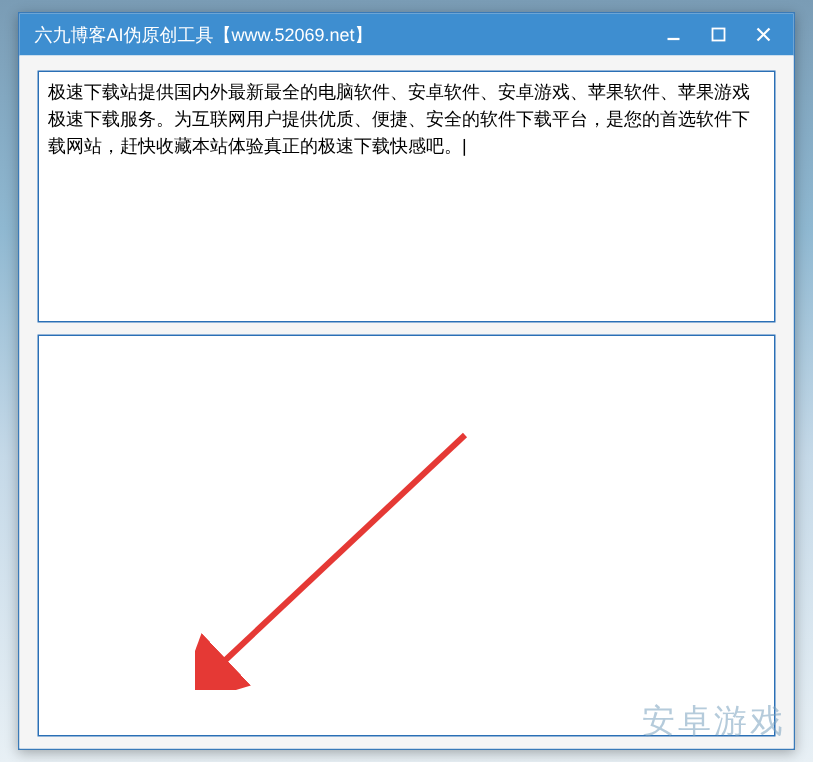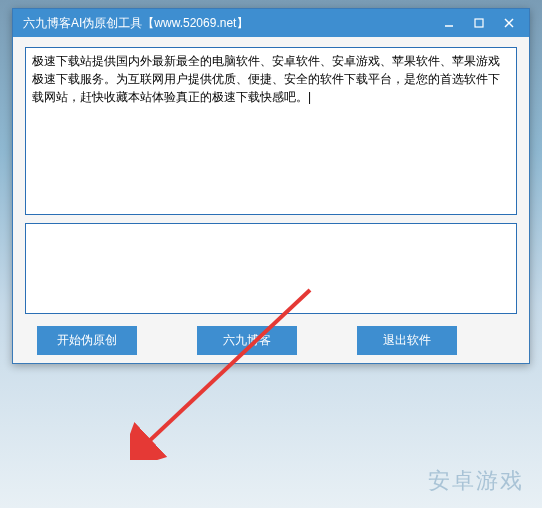--- a/index.html
+++ b/index.html
@@ -13,21 +13,21 @@
       width: 542px;
       height: 508px;
       overflow: hidden;
       position: relative;
     }
     .window {
       position: absolute;
       top: 8px;
       left: 12px;
       width: 518px;
-      height: 356px;
+      height: 492px;
       background: #fff;
       border: 1px solid #3a7ab8;
       box-shadow: 0 2px 8px rgba(0,0,0,0.3);
       display: flex;
       flex-direction: column;
     }
     .titlebar {
       height: 28px;
       background: #3e8ed0;
       display: flex;
@@ -134,25 +134,20 @@
         <svg width="10" height="10" viewBox="0 0 10 10">
             <line x1="1" y1="1" x2="9" y2="9" stroke="#fff" stroke-width="1.5"></line>
             <line x1="9" y1="1" x2="1" y2="9" stroke="#fff" stroke-width="1.5"></line>
           </svg>
       </div>
     </div>
   </div>
   <div class="content">
     <textarea class="textarea-box input-area" style="">极速下载站提供国内外最新最全的电脑软件、安卓软件、安卓游戏、苹果软件、苹果游戏极速下载服务。为互联网用户提供优质、便捷、安全的软件下载平台，是您的首选软件下载网站，赶快收藏本站体验真正的极速下载快感吧。|</textarea>
     <textarea class="textarea-box output-area" style=""></textarea>
-    <div class="button-row">
-      <button class="action-btn">开始伪原创</button>
-      <button class="action-btn">六九博客</button>
-      <button class="action-btn">退出软件</button>
-    </div>
   </div>
 </div>
 
 <svg class="arrow-overlay" viewBox="0 0 200 180">
   <defs>
     <marker id="arrowhead" markerWidth="12" markerHeight="12" refX="2" refY="6" orient="auto">
       <polygon points="0 0, 12 6, 0 12" fill="#e53935"></polygon>
     </marker>
   </defs>
   <line x1="180" y1="10" x2="15" y2="165" stroke="#e53935" stroke-width="4" marker-end="url(#arrowhead)"></line>

